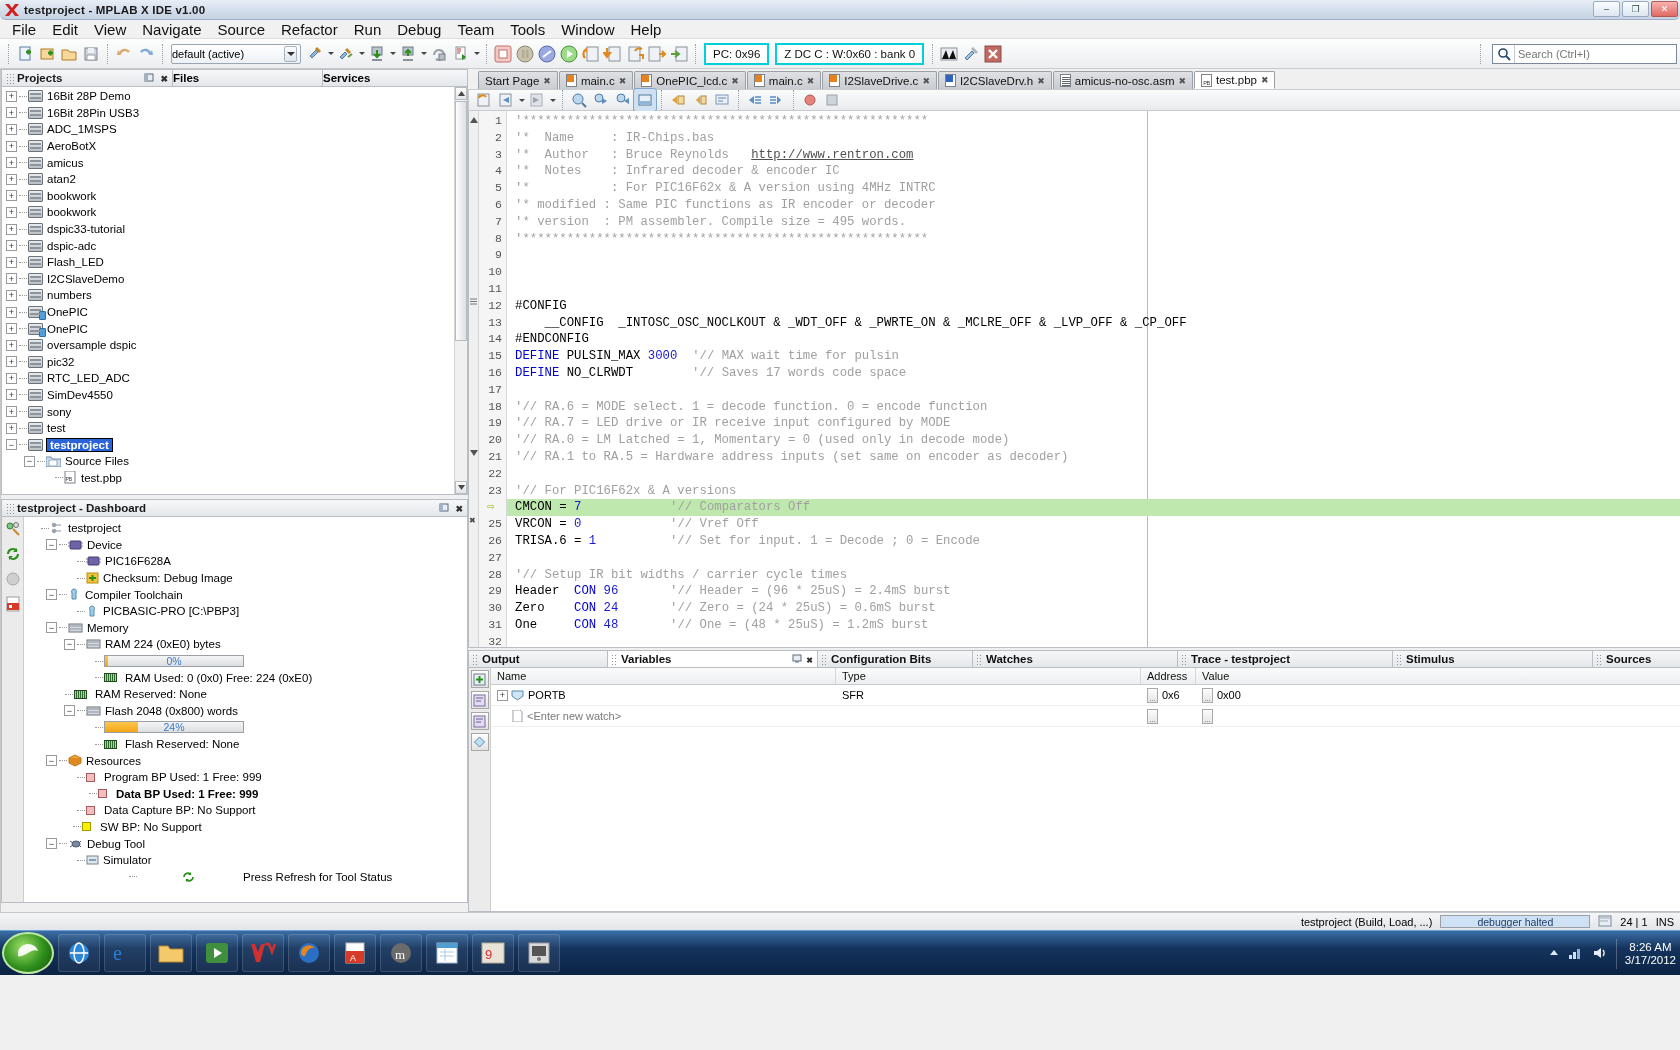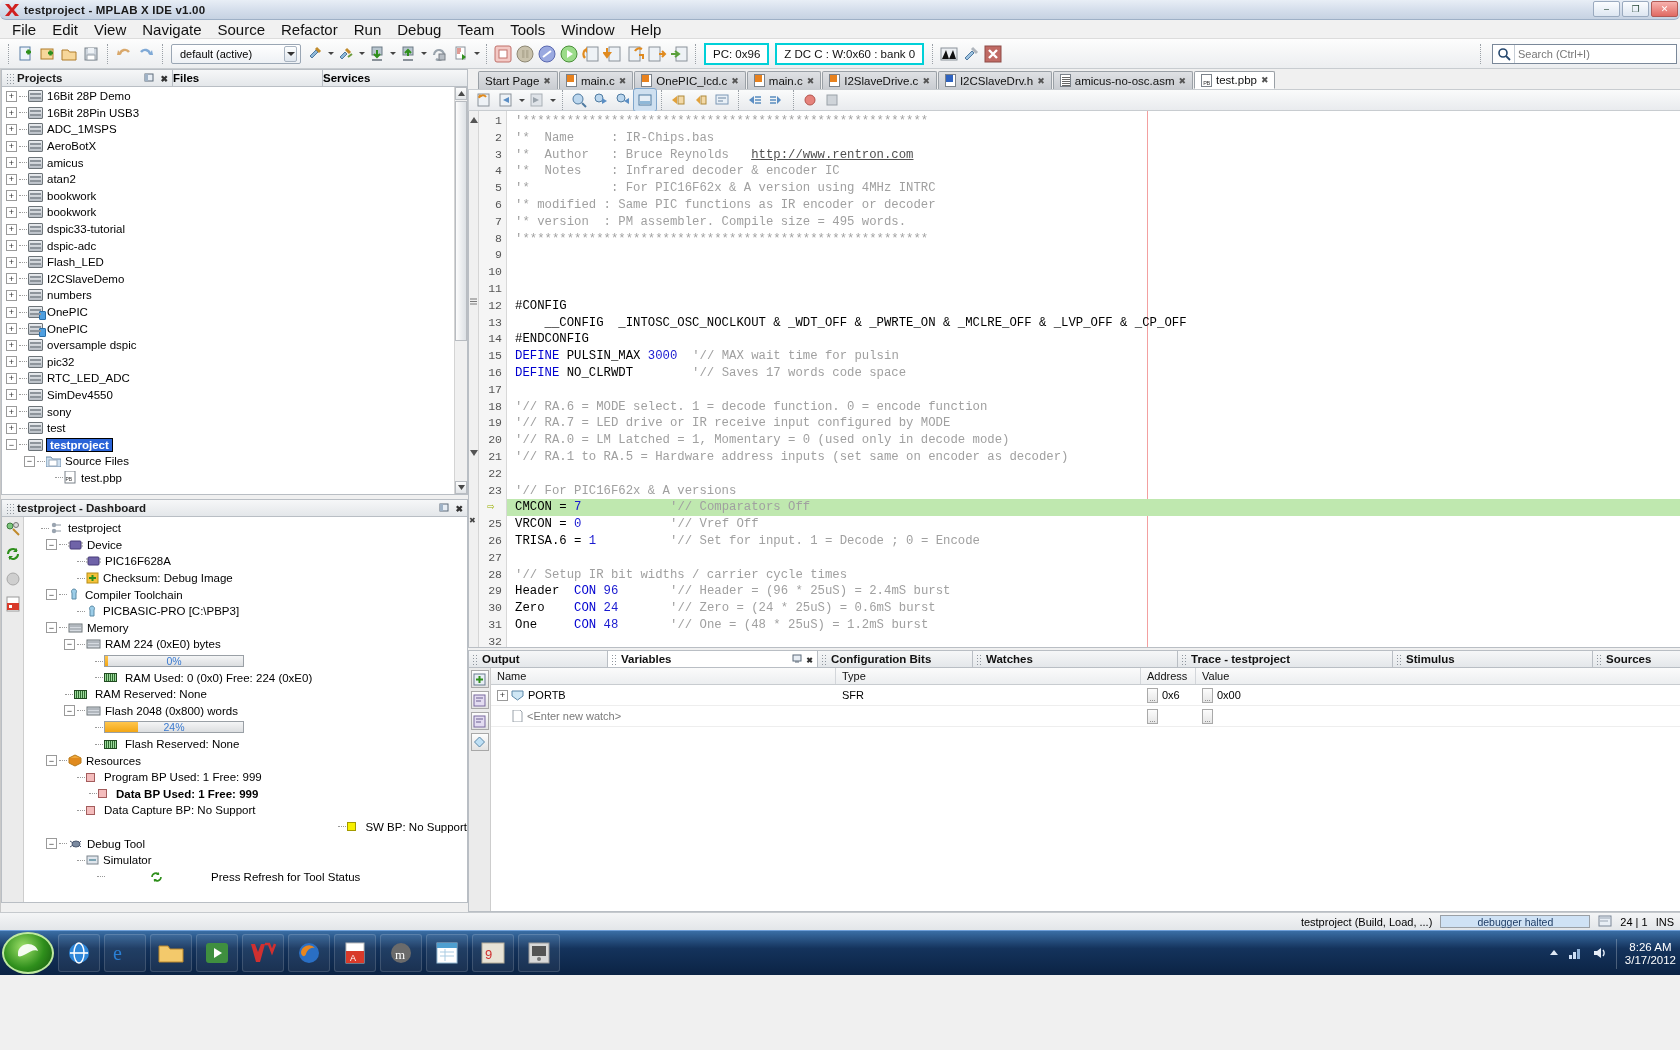--- a/index.html
+++ b/index.html
@@ -30,21 +30,21 @@
   
   #toolbar { height:30px; background:linear-gradient(#fdfdfd,#eceef0); border-bottom:1px solid #c8ccd0;
              display:flex; align-items:center; padding:0 3px; gap:0px;}
   .tsep { width:1px;height:20px; margin:0 5px; border-left:1px dotted #9aa0a6; }
   .tbtn { width:22px;height:22px; display:flex;align-items:center;justify-content:center; border-radius:2px; position:relative;}
   .tbtn svg{ display:block; }
   .drop-arrow { width:9px;height:22px; display:flex;align-items:center;justify-content:center;}
   .drop-arrow:after{content:"";border-left:3px solid transparent;border-right:3px solid transparent;border-top:3px solid #444;}
   .combo { width:130px;height:20px;border:1px solid #9aa6b4;border-radius:2px;
            background:linear-gradient(#ffffff,#eef1f5); display:flex;align-items:center;
-           padding-left:8px; font-size:11px; position:relative; margin:0 3px;}
+           padding-left:0; font-size:11px; position:relative; margin:0 3px;}
   .combo .cb-arrow{ position:absolute;right:3px; width:13px;height:16px;
      background:linear-gradient(#fdfefe,#dfe6ee); border:1px solid #a8b3c0;border-radius:2px;
      display:flex;align-items:center;justify-content:center;}
   .combo .cb-arrow:after{content:"";border-left:4px solid transparent;border-right:4px solid transparent;border-top:4px solid #333;}
   .statusbox { height:22px; border:2px solid #00d0d8; background:#fff; display:flex;align-items:center;
                padding:0 7px; font-size:11.5px; margin:0 3px; color:#111;}
   .searchbox { width:185px;height:20px; border:1px solid #7a8899; background:#fff;
                display:flex;align-items:center; font-size:11px; color:#777; margin-left:6px;}
   .searchbox .mag { width:22px;height:18px; display:flex;align-items:center;justify-content:center; border-right:1px solid #c6cdd5;}
   
@@ -790,21 +790,21 @@
                 <span>Data BP Used: 1  Free: 999</span>
               </div>
               <div class="row" style="padding-left: 40px;">
                 <span style="width: 13px; display: inline-block;"></span>
                 <span class="dots"></span>
                 <span style="margin-right: 4px; display: inline-flex; align-items: center;">
                   <span class="sq" style="display:inline-block"></span>
                 </span>
                 <span>Data Capture BP: No Support</span>
               </div>
-              <div class="row" style="padding-left: 56px; justify-content: flex-end;">
+              <div class="row" style="padding-left: 36px;">
                 <span style="width: 13px; display: inline-block;"></span>
                 <span class="dots"></span>
                 <span style="margin-right: 4px; display: inline-flex; align-items: center;">
                   <span class="sq y" style="display:inline-block"></span>
                 </span>
                 <span>SW BP: No Support</span>
               </div>
               <div class="row" style="padding-left: 22px;">
                 <span class="exp">−</span>
                 <span class="dots"></span>
@@ -820,21 +820,21 @@
                 <span style="width: 13px; display: inline-block;"></span>
                 <span class="dots"></span>
                 <span style="margin-right: 4px; display: inline-flex; align-items: center;">
                   <svg width="13" height="12">
                     <rect x="1" y="2" width="11" height="8" fill="#dfe5ec" stroke="#7b838c"></rect>
                     <path d="M3 6h7" stroke="#5c8ea0" stroke-width="1.5"></path>
                   </svg>
                 </span>
                 <span>Simulator</span>
               </div>
-              <div class="row" style="padding-left: 16px; gap: 44px;">
+              <div class="row" style="padding-left: 48px; gap: 44px;">
                 <span style="width: 13px; display: inline-block;"></span>
                 <span class="dots"></span>
                 <span style="margin-right: 4px; display: inline-flex; align-items: center;">
                   <svg width="13" height="12">
                     <path d="M2 6a4 4 0 0 1 7-2.5M11 6a4 4 0 0 1-7 2.5" stroke="#2f8f1c" stroke-width="1.6" fill="none"></path>
                     <path d="M9 1v3H6z" fill="#2f8f1c"></path>
                     <path d="M4 11V8h3z" fill="#2f8f1c"></path>
                   </svg>
                 </span>
                 <span>Press Refresh for Tool Status</span>

